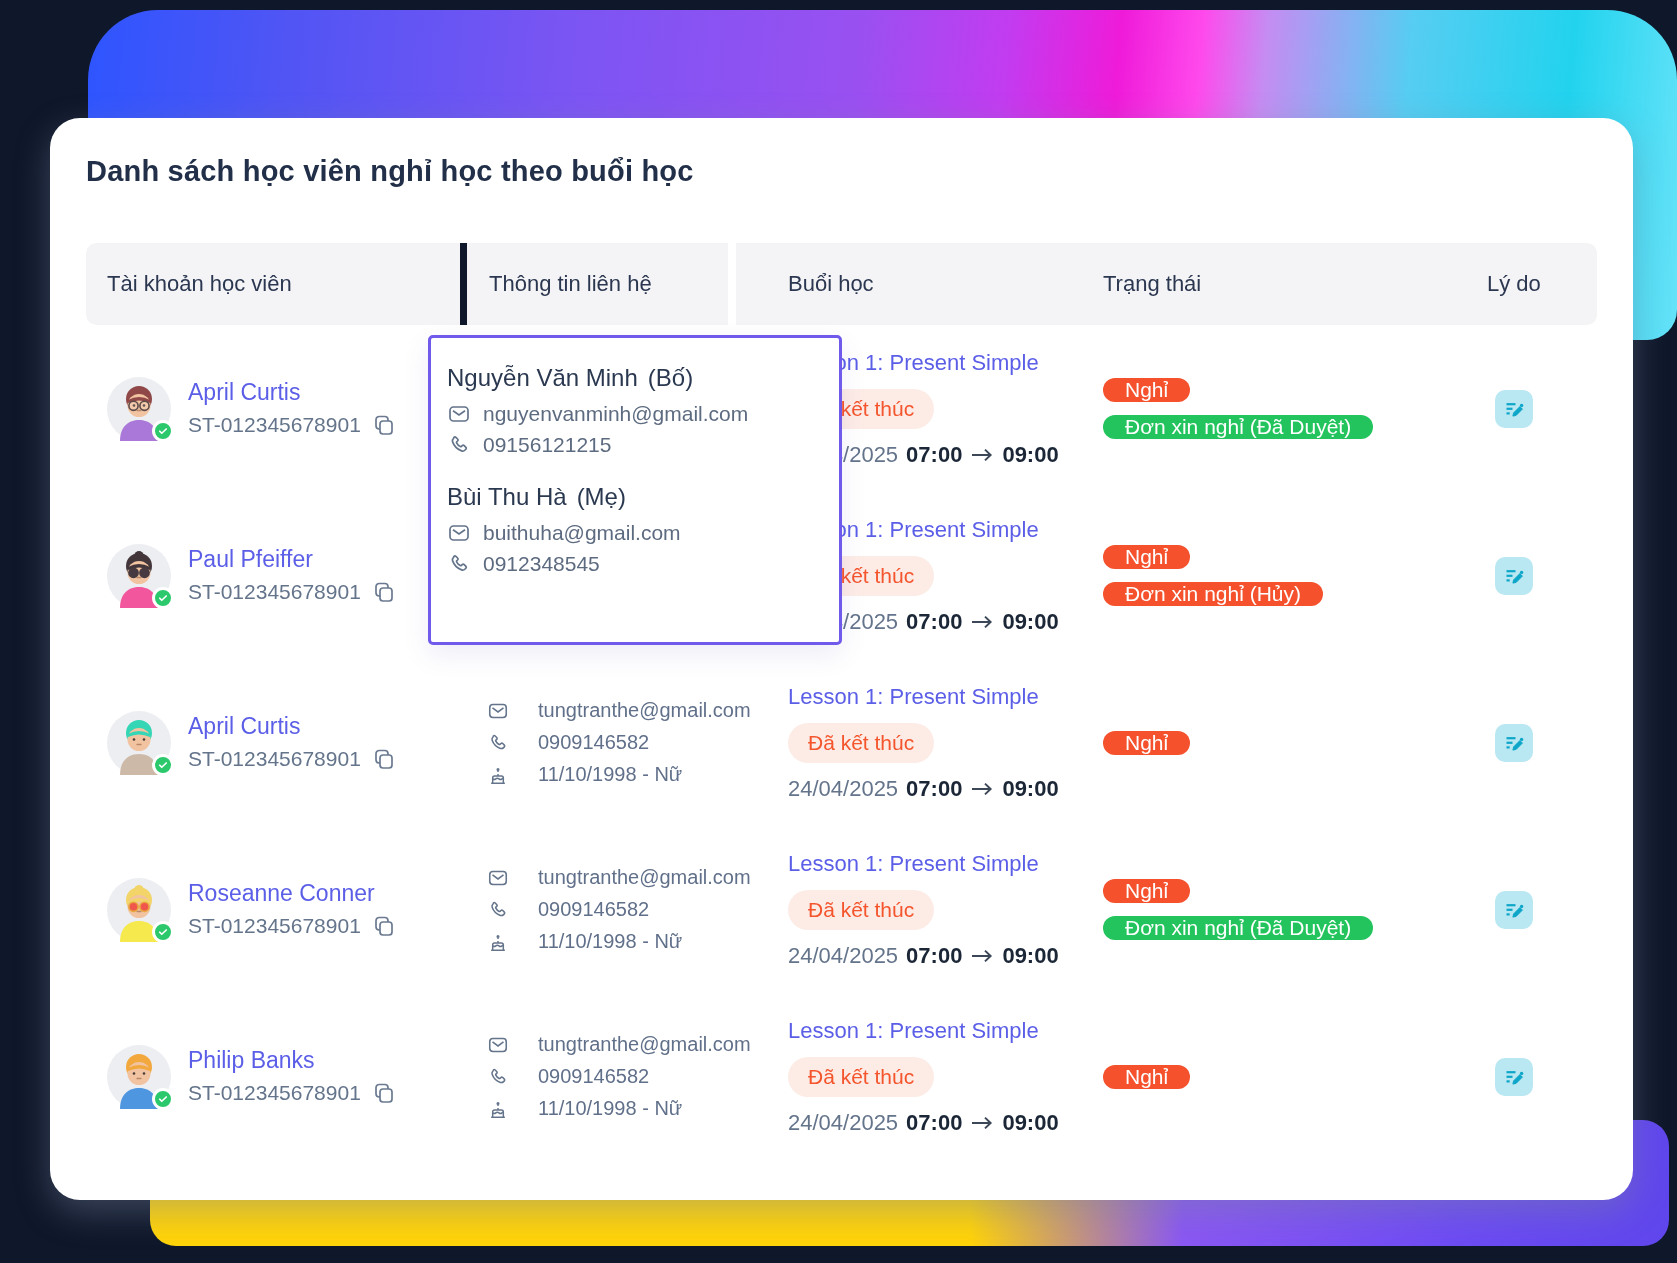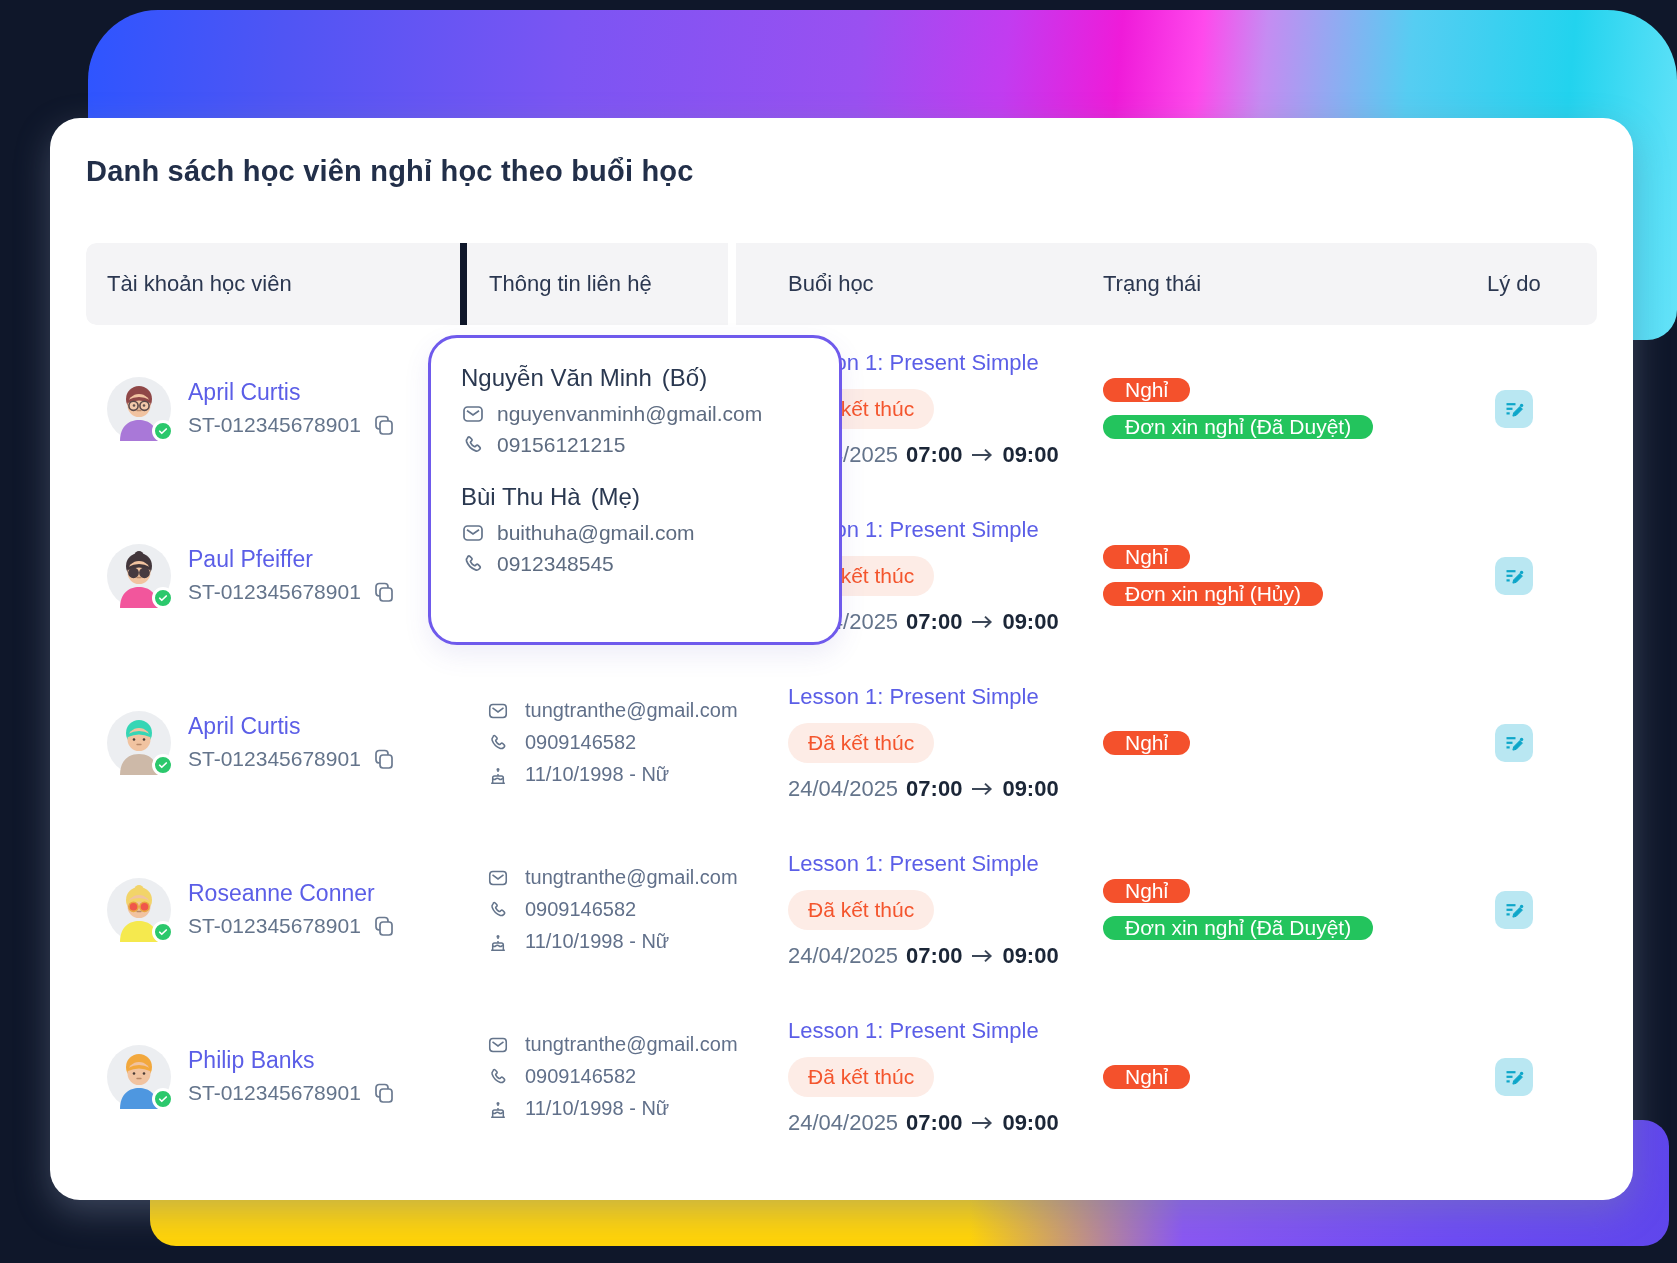--- a/index.html
+++ b/index.html
@@ -57,21 +57,21 @@
   .check svg{width:12px;height:12px}
   .sname{font-size:23px;color:var(--accent-purple);font-weight:500;text-decoration:none;cursor:pointer}
   .sid-line{display:flex;align-items:center;gap:10px;margin-top:6px}
   .sid{font-size:21px;color:var(--text-gray)}
   .copy{cursor:pointer;display:flex}
   .copy svg{width:26px;height:26px;stroke:#6b7a90}
 
   
   .c2{align-items:center;padding-left:27px}
   .contact-block{display:flex;flex-direction:column;gap:9px}
-  .cline{display:flex;align-items:center;gap:16px;font-size:20px;color:#61708a;white-space:nowrap}
+  .cline{display:flex;align-items:center;gap:29px;font-size:20px;color:#61708a;white-space:nowrap}
   .cline svg{width:22px;height:22px;stroke:#64748b;flex:0 0 22px}
 
   
   .c3{flex-direction:column;justify-content:center;align-items:flex-start;padding-left:52px;gap:13px}
   .lesson{font-size:22px;color:var(--accent-purple);font-weight:500;text-decoration:none;cursor:pointer;white-space:nowrap}
   .ended-badge{display:inline-block;background:var(--ended-bg);color:var(--ended-text);
     font-size:21px;padding:8px 20px;border-radius:22px}
   .when{display:flex;align-items:center;gap:8px;font-size:22px;white-space:nowrap}
   .when .date{color:var(--text-gray)}
   .when .time{color:#1b2637;font-weight:600}
@@ -85,21 +85,21 @@
   .pill-request.cancelled{background:var(--badge-absent-bg)}
 
   
   .c5{align-items:center;justify-content:flex-start;padding-left:8px}
   .reason-btn{width:38px;height:38px;border:none;border-radius:10px;background:var(--reason-bg);
     display:flex;align-items:center;justify-content:center;cursor:pointer}
   .reason-btn svg{width:24px;height:24px}
 
   
   .popover{position:absolute;left:378px;top:217px;width:414px;height:310px;background:#fff;
-    border:3px solid var(--popover-border);border-radius:29px;padding:26px 30px;z-index:10;
+    border:3px solid var(--popover-border);border-radius:5px;padding:26px 16px;z-index:10;
     box-shadow:0 10px 26px rgba(90,80,190,.10)}
   .pcontact + .pcontact{margin-top:26px}
   .pname{font-size:24px;color:#2a3850;font-weight:500;margin-bottom:10px}
   .prel{margin-left:10px}
   .pline{display:flex;align-items:center;gap:12px;font-size:21px;color:#5d6b80;margin-top:7px;white-space:nowrap}
   .pline svg{width:24px;height:24px;stroke:#64748b;flex:0 0 24px}
 
   
   .avatar svg *{stroke-linecap:round;stroke-linejoin:round}
   .bun{display:none}

